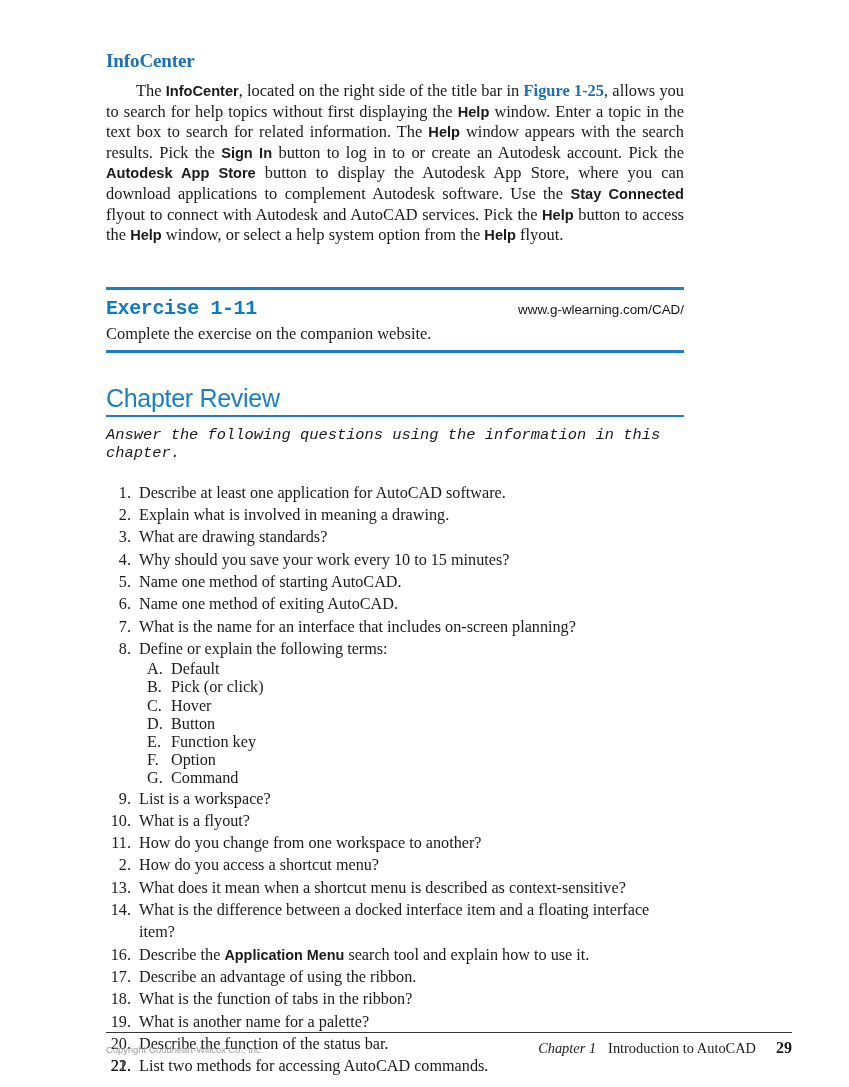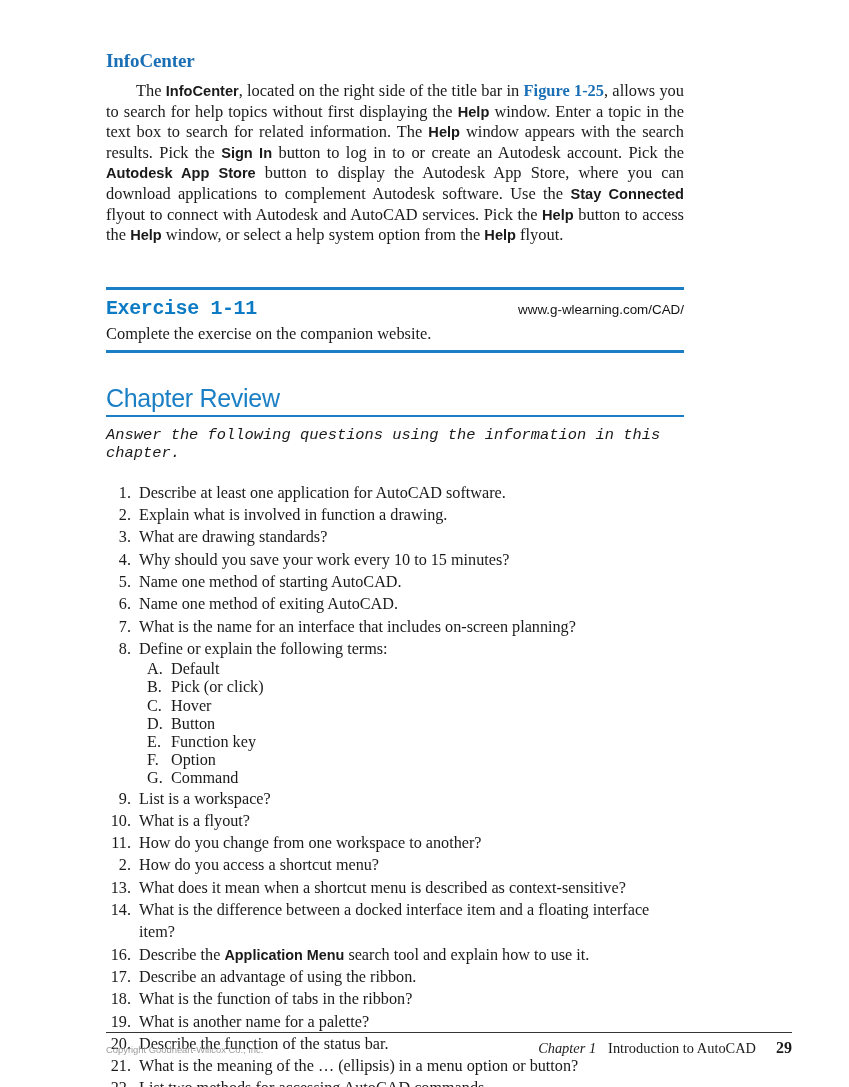--- a/index.html
+++ b/index.html
@@ -209,21 +209,21 @@
     </div>
     <p class="exercise-desc">Complete the exercise on the companion website.</p>
   </div>
 
   <h1 class="review-heading">Chapter Review</h1>
   <div class="review-rule"></div>
   <p class="review-instruction">Answer the following questions using the information in this chapter.</p>
 
   <ol class="q-list" id="question-list">
       <li class="q-item"><span class="q-num">1.</span><span>Describe at least one application for AutoCAD software.</span></li>
-      <li class="q-item"><span class="q-num">2.</span><span>Explain what is involved in function a drawing.</span></li>
+      <li class="q-item"><span class="q-num">2.</span><span>Explain what is involved in meaning a drawing.</span></li>
       <li class="q-item"><span class="q-num">3.</span><span>What are drawing standards?</span></li>
       <li class="q-item"><span class="q-num">4.</span><span>Why should you save your work every 10 to 15 minutes?</span></li>
       <li class="q-item"><span class="q-num">5.</span><span>Name one method of starting AutoCAD.</span></li>
       <li class="q-item"><span class="q-num">6.</span><span>Name one method of exiting AutoCAD.</span></li>
       <li class="q-item"><span class="q-num">7.</span><span>What is the name for an interface that includes on-screen planning?</span></li>
       <li class="q-item"><span class="q-num">8.</span><span>Define or explain the following terms:</span><ul class="sub-list">
           <li class="sub-item"><span class="sub-letter">A.</span><span>Default</span></li>
           <li class="sub-item"><span class="sub-letter">B.</span><span>Pick (or click)</span></li>
           <li class="sub-item"><span class="sub-letter">C.</span><span>Hover</span></li>
           <li class="sub-item"><span class="sub-letter">D.</span><span>Button</span></li>
@@ -235,21 +235,21 @@
       <li class="q-item"><span class="q-num">10.</span><span>What is a flyout?</span></li>
       <li class="q-item"><span class="q-num">11.</span><span>How do you change from one workspace to another?</span></li>
       <li class="q-item"><span class="q-num">2.</span><span>How do you access a shortcut menu?</span></li>
       <li class="q-item"><span class="q-num">13.</span><span>What does it mean when a shortcut menu is described as context-sensitive?</span></li>
       <li class="q-item"><span class="q-num">14.</span><span>What is the difference between a docked interface item and a floating interface item?</span></li>
       <li class="q-item"><span class="q-num">16.</span><span>Describe the <b>Application Menu</b> search tool and explain how to use it.</span></li>
       <li class="q-item"><span class="q-num">17.</span><span>Describe an advantage of using the ribbon.</span></li>
       <li class="q-item"><span class="q-num">18.</span><span>What is the function of tabs in the ribbon?</span></li>
       <li class="q-item"><span class="q-num">19.</span><span>What is another name for a palette?</span></li>
       <li class="q-item"><span class="q-num">20.</span><span>Describe the function of the status bar.</span></li>
-      <li class="q-item"><span class="q-num">21.</span><span>What is the meaning of the … (ellipsis) in a menu option or button?</span></li>
+      <li class="q-item"><span class="q-num">21.</span></li>
       <li class="q-item"><span class="q-num">22.</span><span>List two methods for accessing AutoCAD commands.</span></li>
     </ol>
 
 </div>
 
 <div class="footer">
   <span class="footer-copyright">Copyright Goodheart-Willcox Co., Inc.</span>
   <span class="footer-right">
     <span class="footer-chapter">Chapter 1</span>
     <span class="footer-chapter-title">Introduction to AutoCAD</span>

